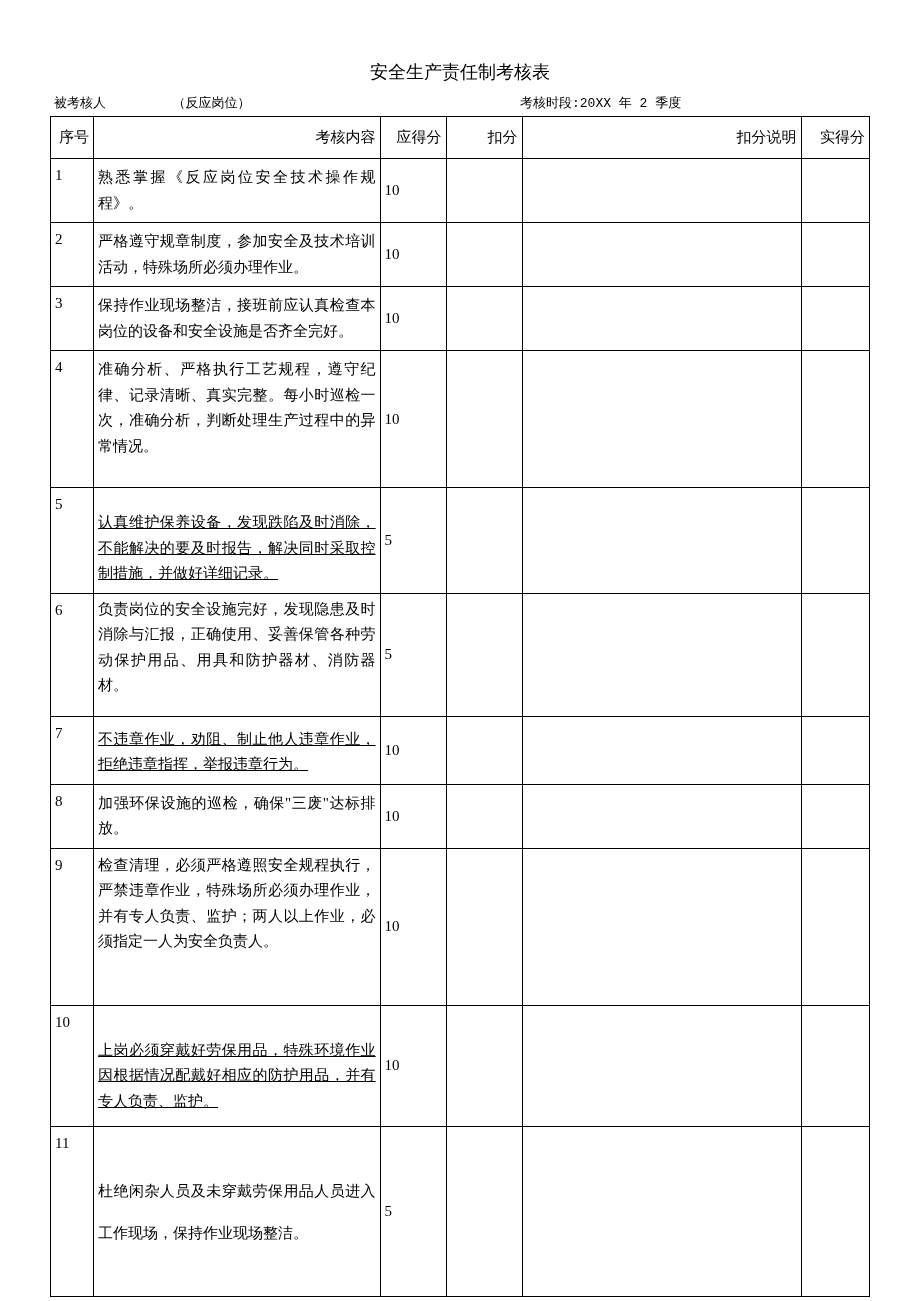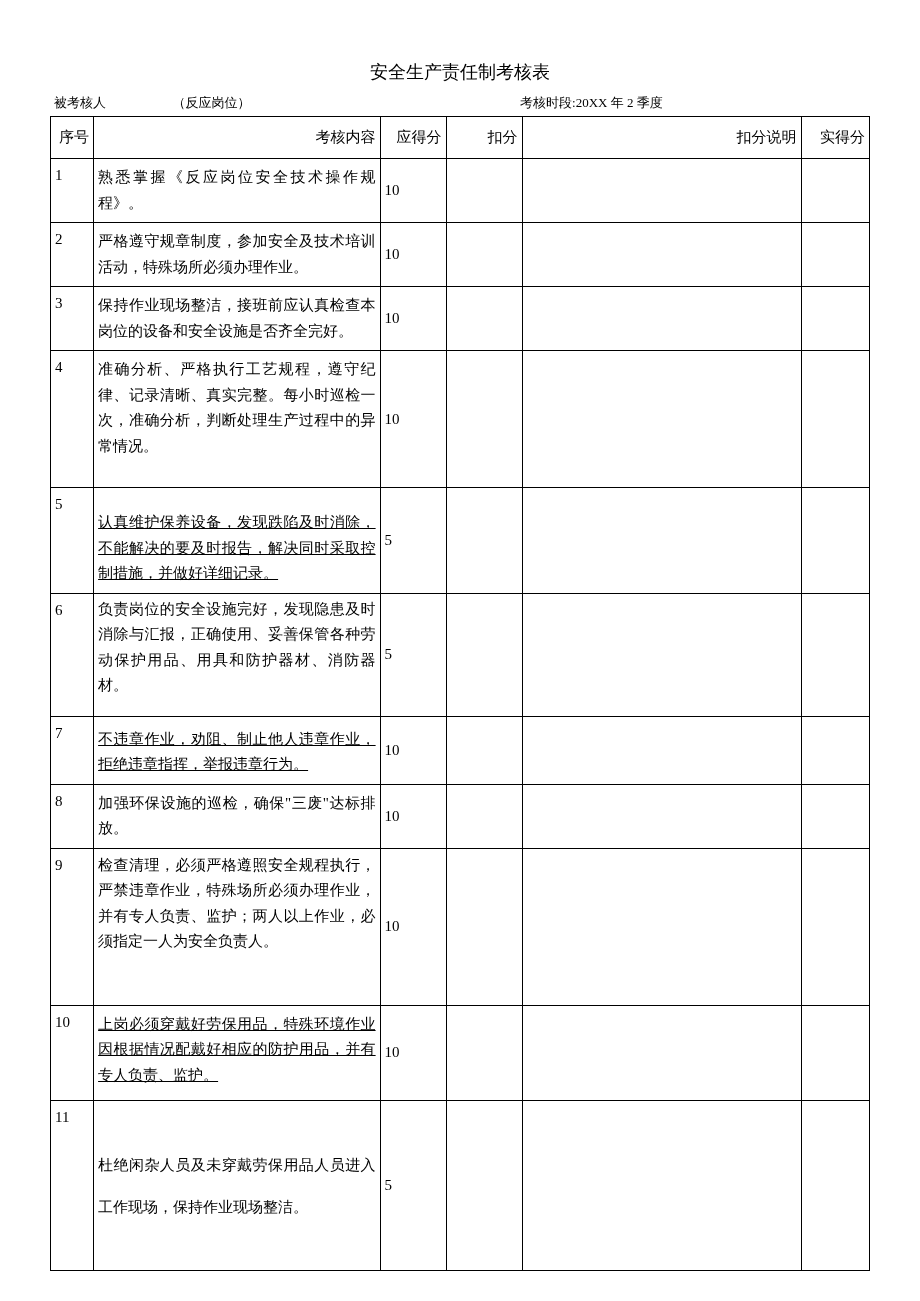--- a/index.html
+++ b/index.html
@@ -18,21 +18,21 @@
       font-weight: normal;
     }
     .info-row {
       display: flex;
       justify-content: space-between;
       font-size: 13px;
       margin-bottom: 4px;
       padding: 0 4px;
     }
     .info-left { flex: 1; }
-    .info-right { flex: 1; text-align: left; padding-left: 120px; }
+    .info-right { flex: 1; text-align: left; padding-left: 120px; font-family: Liberation Mono, monospace; }
     .info-label { display: inline; }
     .info-blank { display: inline-block; width: 60px; }
     table {
       border-collapse: collapse;
       width: 100%;
       table-layout: fixed;
     }
     th, td {
       border: 1px solid #000;
       padding: 6px 4px;
@@ -53,21 +53,21 @@
     td.seq { text-align: left; vertical-align: top; padding-top: 8px; }
     td.content { text-align: justify; line-height: 1.7; padding: 6px 4px; }
     td.score { text-align: left; vertical-align: middle; }
     td.deduct, td.reason, td.actual {  }
     .row-pad-top td.content { padding-top: 22px; text-decoration: underline; }
     .row-4 td.content { padding-top: 6px; padding-bottom: 28px; }
     .row-5 td.content { padding-top: 22px; }
     .row-6 td.content { padding-top: 4px; padding-bottom: 16px; font-family: Liberation Mono, monospace; }
     .row-7 td.content { padding-top: 10px; }
     .row-9 td.content { padding-top: 4px; padding-bottom: 50px; }
-    .row-10 td.content { padding-top: 6px; padding-bottom: 12px; }
+    .row-10 td.content { padding-top: 32px; padding-bottom: 12px; }
     .row-11 { height: 170px; }
     .row-11 td.content { line-height: 2.8; vertical-align: middle; }
     .row-11 td.seq { vertical-align: top; }
   </style>
 </head>
 <body>
 
 <h1 class="title">安全生产责任制考核表</h1>
 
 <div class="info-row">

